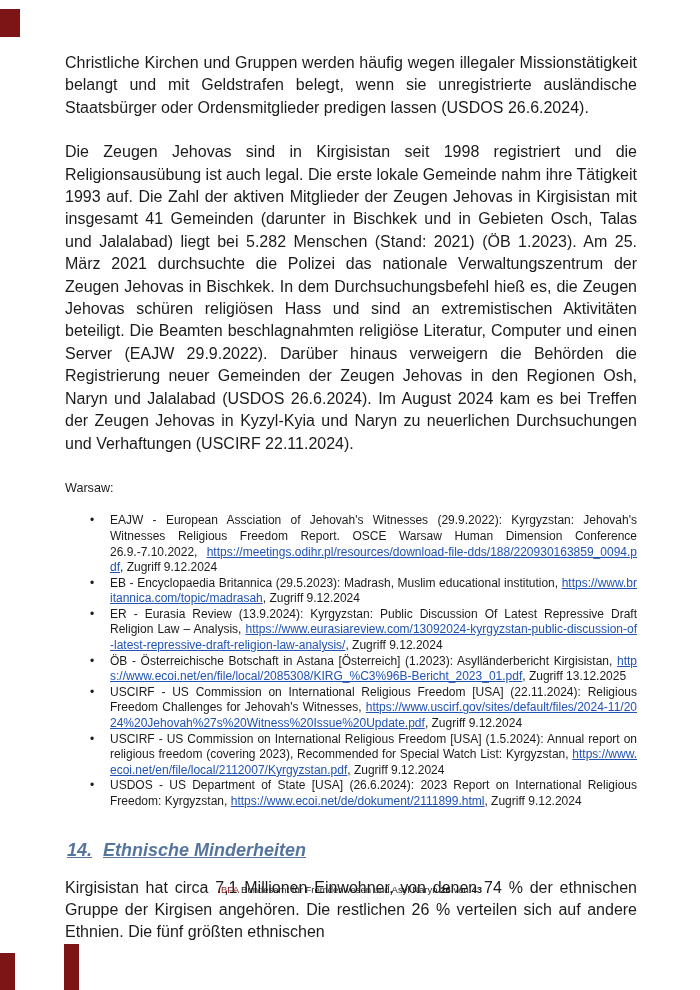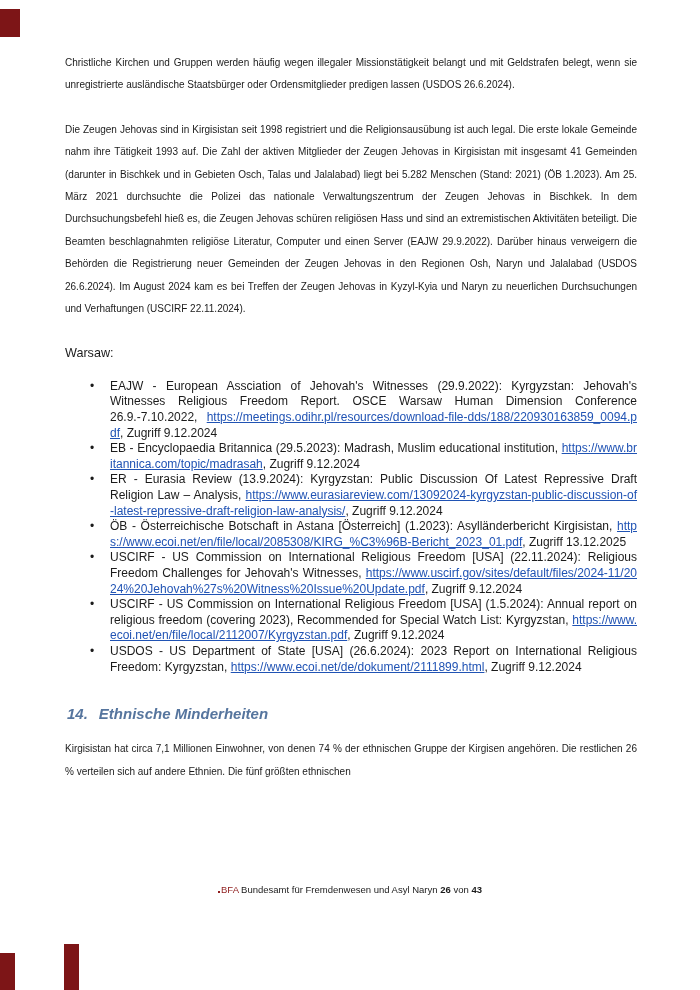--- a/index.html
+++ b/index.html
@@ -17,21 +17,21 @@
   .mark-bottom-left { left: 0; bottom: 0; width: 15px; height: 37px; }
   .mark-bottom-bar { left: 64px; bottom: 0; width: 15px; height: 46px; }
 
   .content {
     position: absolute;
     left: 65px;
     right: 63px;
     top: 52px;
   }
   .body-par {
-    font-size: 10px;
+    font-size: 16px;
     line-height: 22.4px;
     text-align: justify;
     margin: 0 0 22px 0;
   }
   .sources-label {
     font-size: 12.6px;
     line-height: 22.4px;
     margin: 0 0 14px 0;
   }
   ul.sources {
@@ -52,24 +52,25 @@
     top: 0;
   }
   a.src-link {
     color: #2053b4;
     text-decoration: underline;
     word-break: break-all;
     cursor: pointer;
   }
   .section-heading {
     margin: 30px 0 16px 2px;
-    font-size: 15px;
+    font-size: 18px;
     font-weight: bold;
     font-style: italic;
     color: #56759e;
+    text-decoration: underline;
   }
   .section-heading .sec-num { margin-right: 11px; }
   .page-footer {
     position: absolute;
     left: 0;
     right: 0;
     top: 884px;
     text-align: center;
     font-size: 9.5px;
     line-height: 12px;

